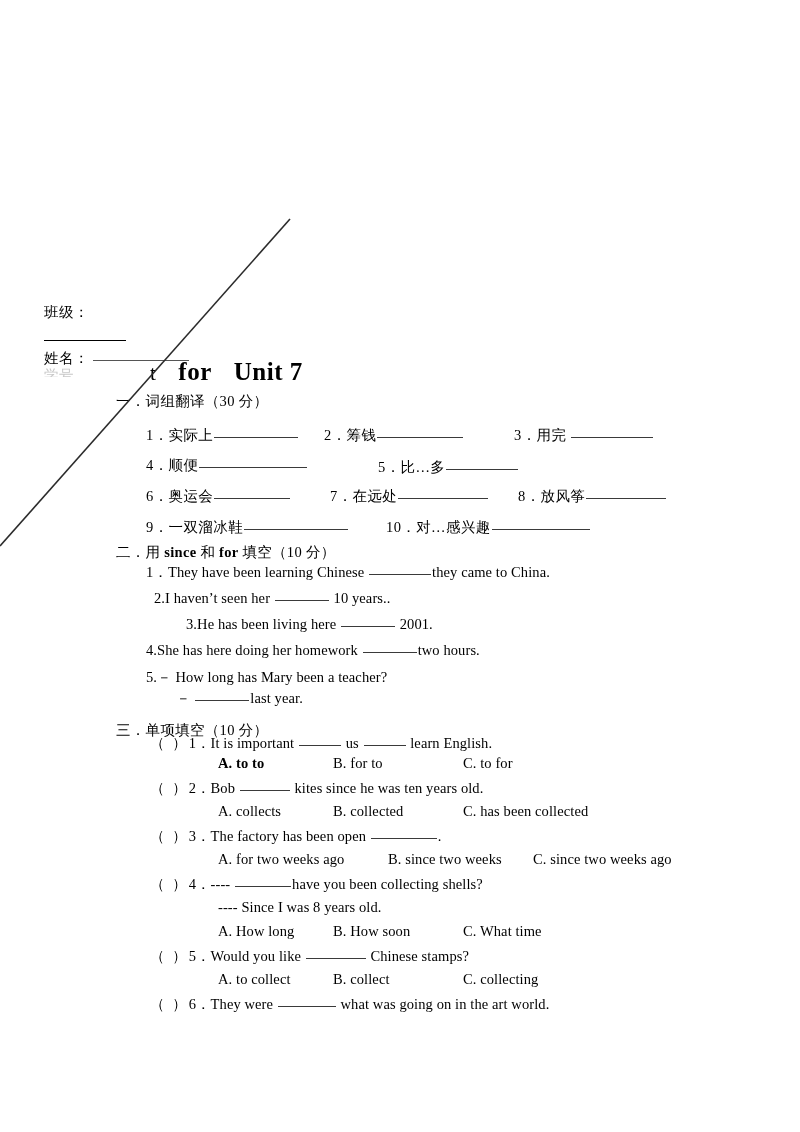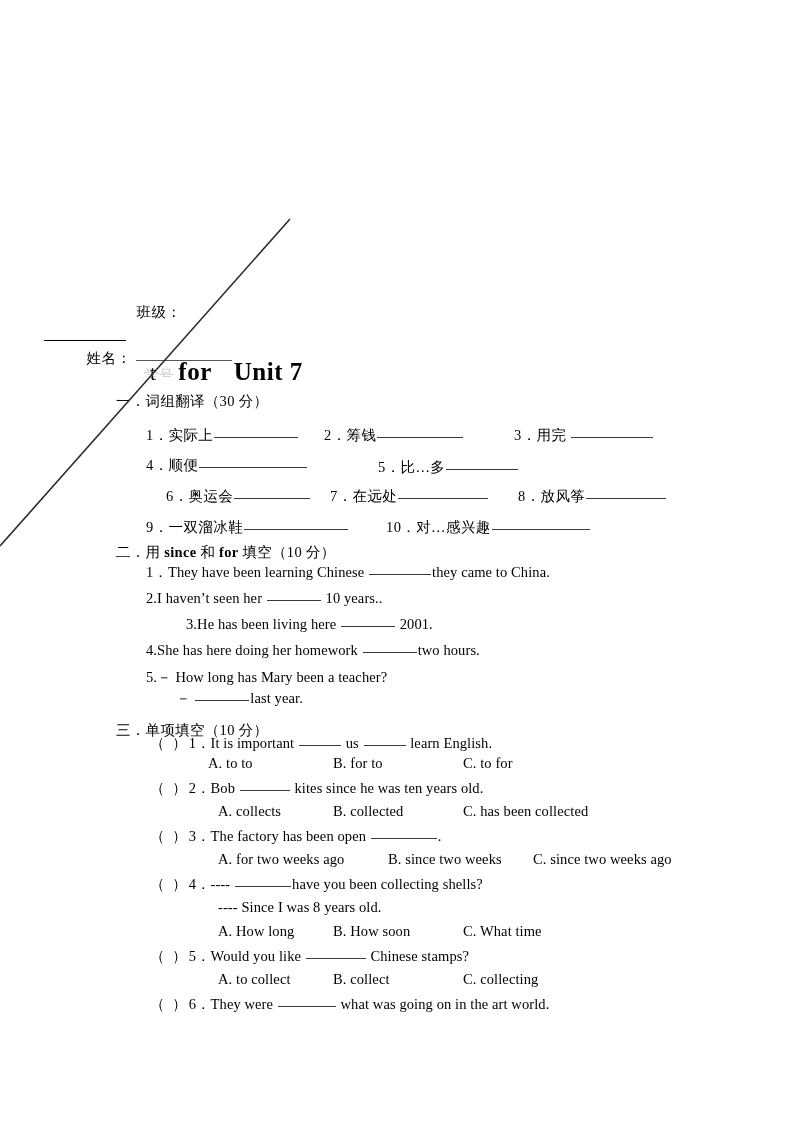--- a/index.html
+++ b/index.html
@@ -15,21 +15,20 @@
     font-family: "Liberation Serif", "DejaVu Serif", serif;
     color: #000000;
     -webkit-font-smoothing: antialiased;
   }
 
   .page {
     position: absolute;
     inset: 0;
     width: 652px;
     height: 1132px;
-    text-align: center;
   }
 
   
   .slash-layer {
     position: absolute;
     left: 0; top: 0;
     width: 800px; height: 1132px;
     pointer-events: none;
     z-index: 40;
   }
@@ -160,21 +159,21 @@
       <span>3．</span><span>用完 </span><span class="blank" style="width:82px"></span>
     </div>
 
     <div class="line cn" style="left:146px; top:456px;">
       <span>4．</span><span>顺便</span><span class="blank" style="width:108px"></span>
     </div>
     <div class="line cn" style="left:378px; top:458px;">
       <span>5．</span><span>比…多</span><span class="blank" style="width:72px"></span>
     </div>
 
-    <div class="line cn" style="left:146px; top:487px;margin-left:20px;">
+    <div class="line cn" style="left:146px; top:487px;">
       <span>6．</span><span>奥运会</span><span class="blank" style="width:76px"></span>
     </div>
     <div class="line cn" style="left:330px; top:487px;">
       <span>7．</span><span>在远处</span><span class="blank" style="width:90px"></span>
     </div>
     <div class="line cn" style="left:518px; top:487px;">
       <span>8．</span><span>放风筝</span><span class="blank" style="width:80px"></span>
     </div>
 
     <div class="line cn" style="left:146px; top:518px;">
@@ -184,21 +183,21 @@
       <span>10．</span><span>对…感兴趣</span><span class="blank" style="width:98px"></span>
     </div>
 
     <div class="sec-head" style="left:116px; top:543px;">
       <span>二．</span><span>用 </span><b>since</b><span> 和 </span><b>for</b><span> 填空</span><span>（10 分）</span>
     </div>
 
     <div class="line" style="left:146px; top:563px;">
       <span>1．</span><span>They have been learning Chinese </span><span class="blank" style="width:62px"></span><span>they came to China.</span>
     </div>
-    <div class="line" style="left:146px; top:590px;">
+    <div class="line" style="left:154px; top:590px;">
       <span>2.</span><span>I haven’t seen her </span><span class="blank" style="width:54px"></span><span> 10 years..</span>
     </div>
     <div class="line" style="left:146px; top:616px;margin-left:40px;">
       <span>3.</span><span>He has been living here </span><span class="blank" style="width:54px"></span><span> 2001.</span>
     </div>
     <div class="line" style="left:146px; top:642px;">
       <span>4.</span><span>She has here doing her homework </span><span class="blank" style="width:54px"></span><span>two hours.</span>
     </div>
     <div class="line" style="left:146px; top:668px;">
       <span>5.</span><span>－ How long has Mary been a teacher?</span>
@@ -207,21 +206,21 @@
       <span>－ </span><span class="blank" style="width:54px"></span><span>last year.</span>
     </div>
 
     <div class="sec-head" style="left:116px; top:710px;margin-top:11px;">
       <span>三．</span><span>单项填空</span><span>（10 分）</span>
     </div>
 
     <div class="line" style="left:150px; top:734px;">
       <span class="paren">（   ）</span><span>1．</span><span>It is important </span><span class="blank" style="width:42px"></span><span> us </span><span class="blank" style="width:42px"></span><span> learn English.</span>
     </div>
-    <div class="line" style="left:208px; top:755px;">A. to   to</div>
+    <div class="line" style="left:218px; top:755px;font-weight:bold;">A. to   to</div>
     <div class="line" style="left:333px; top:755px;">B. for    to</div>
     <div class="line" style="left:463px; top:755px;">C. to   for</div>
 
     <div class="line" style="left:150px; top:779px;">
       <span class="paren">（   ）</span><span>2．</span><span>Bob </span><span class="blank" style="width:50px"></span><span> kites since he was ten years old.</span>
     </div>
     <div class="line" style="left:218px; top:803px;">A. collects</div>
     <div class="line" style="left:333px; top:803px;">B. collected</div>
     <div class="line" style="left:463px; top:803px;">C. has been collected</div>
 

